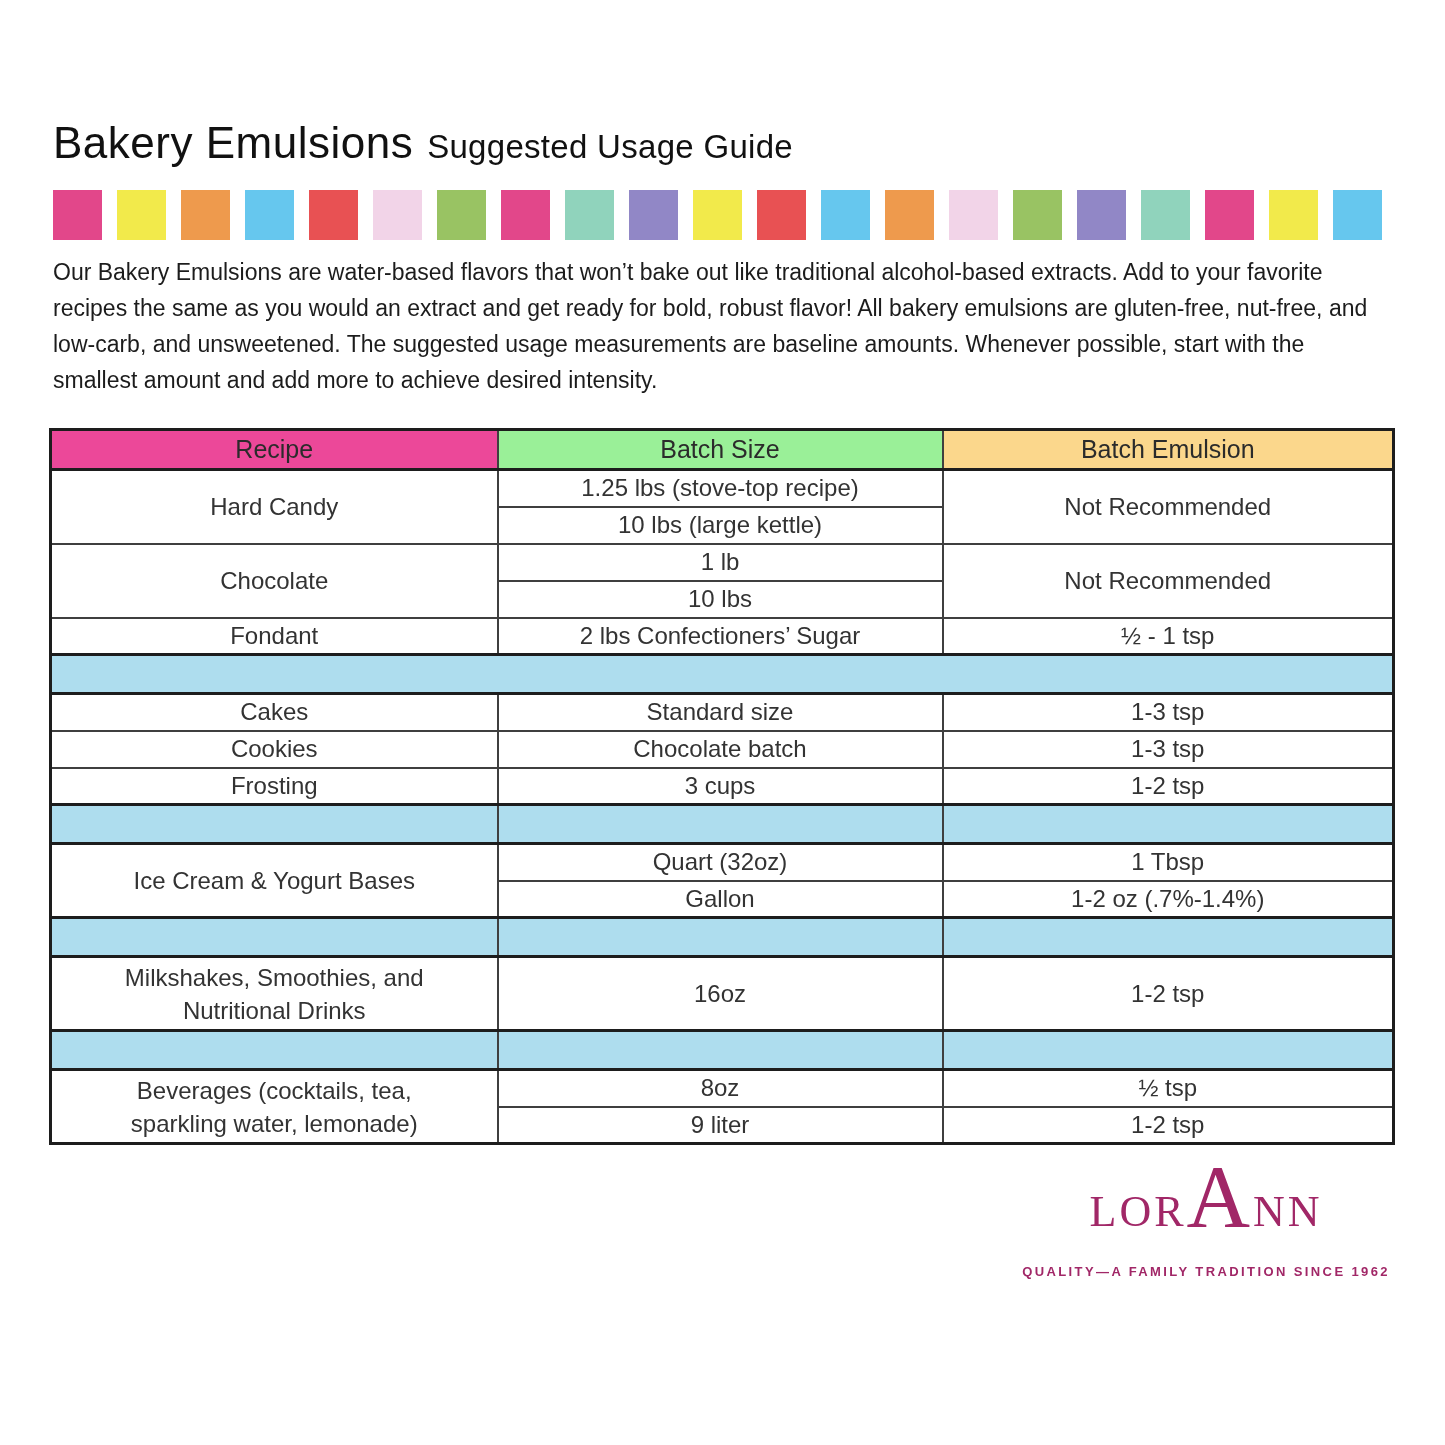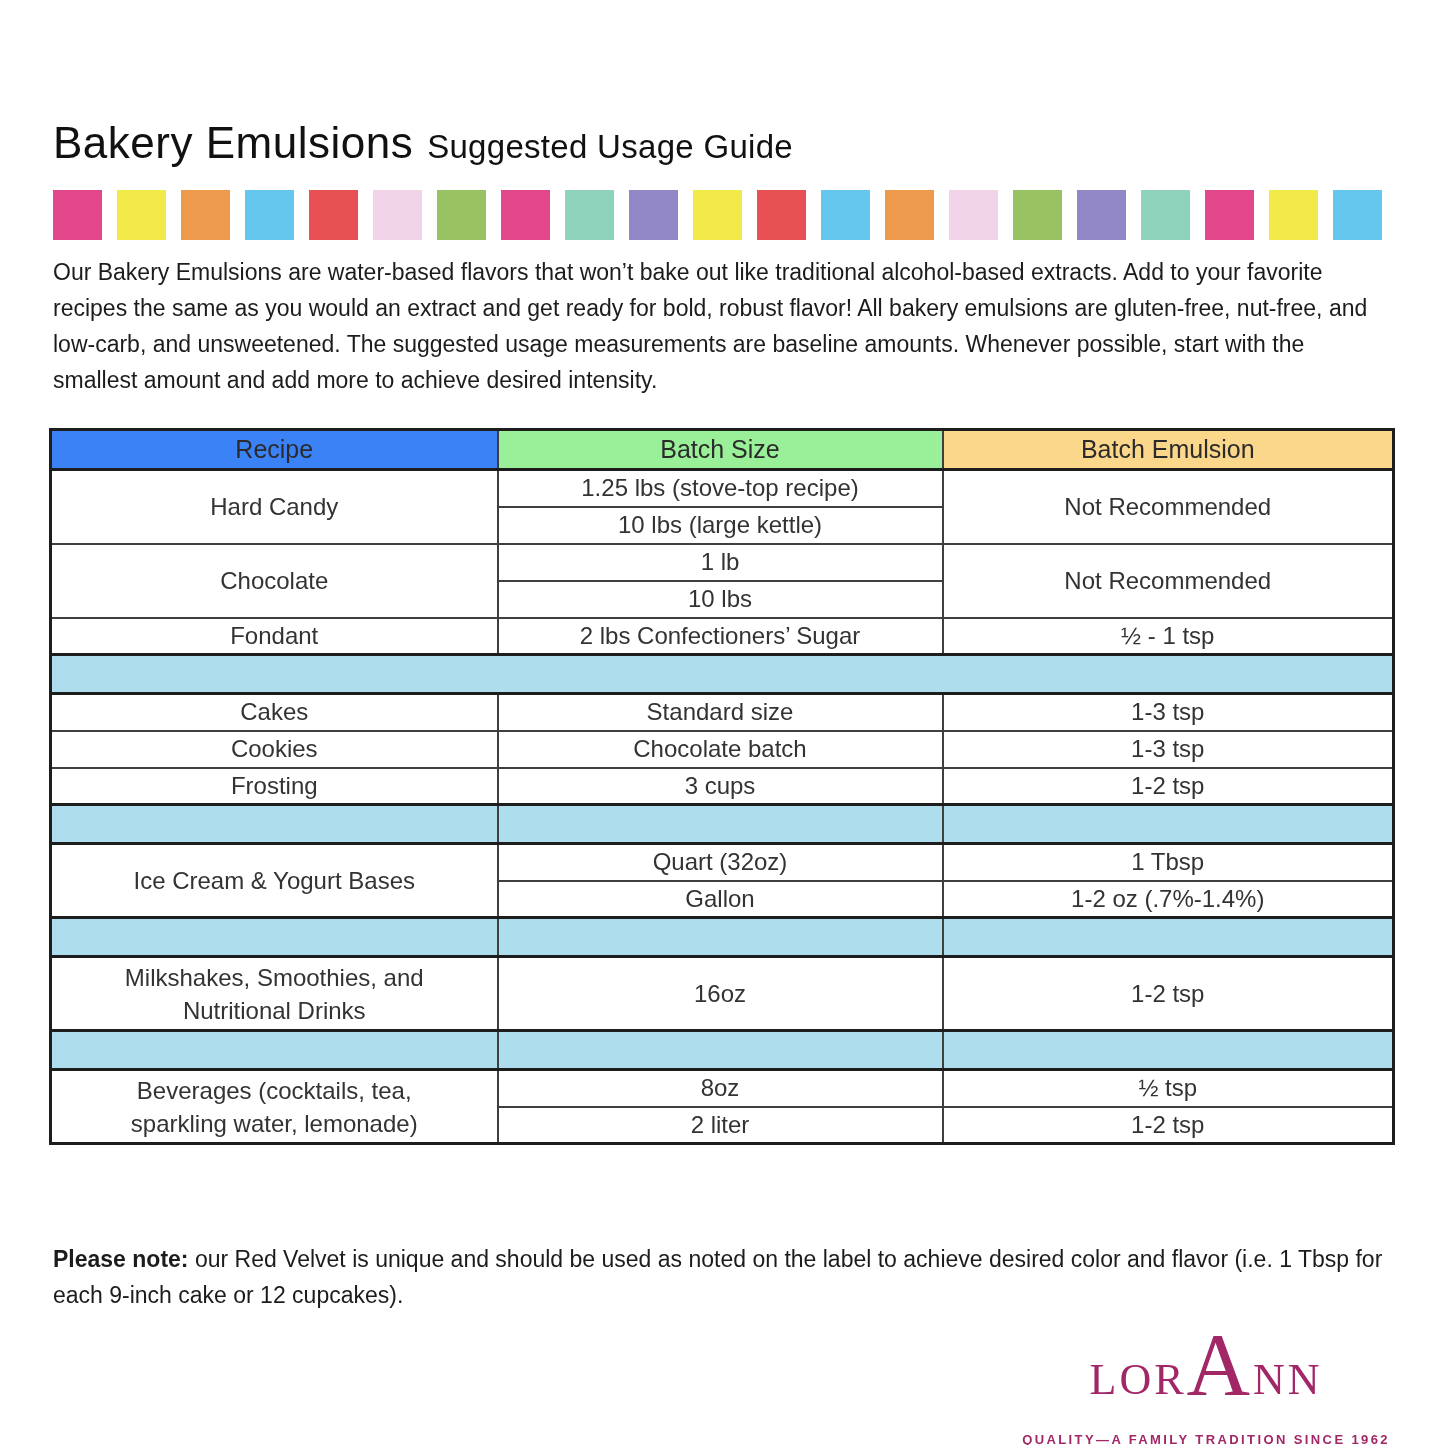--- a/index.html
+++ b/index.html
@@ -93,21 +93,21 @@
   <p class="intro">Our Bakery Emulsions are water-based flavors that won’t bake out like traditional alcohol-based extracts. Add to your favorite recipes the same as you would an extract and get ready for bold, robust flavor! All bakery emulsions are gluten-free, nut-free, and low-carb, and unsweetened. The suggested usage measurements are baseline amounts. Whenever possible, start with the smallest amount and add more to achieve desired intensity.</p>
 
   <table class="usage">
     <colgroup>
       <col style="width:447px">
         <col style="width:445px">
         <col style="width:451px">
     </colgroup>
     <tbody>
       <tr class="h">
-        <th style="background: #3b82f6;">Recipe</th>
+        <th style="background: #ec4899;">Recipe</th>
         <th style="background: rgb(154, 240, 152); margin-top: 9px;">Batch Size</th>
         <th style="background: rgb(251, 215, 140);">Batch Emulsion</th>
       </tr>
 
       <tr class="r">
         <td rowspan="2">Hard Candy</td>
         <td>1.25 lbs (stove-top recipe)</td>
         <td rowspan="2">Not Recommended</td>
       </tr>
       <tr class="r">
@@ -188,26 +188,25 @@
 
       <tr class="r">
         <td rowspan="2" class="two-line">
           <span>Beverages (cocktails, tea,</span>
           <span>sparkling water, lemonade)</span>
         </td>
         <td>8oz</td>
         <td>½ tsp</td>
       </tr>
       <tr class="r">
-        <td>2 liter</td>
+        <td>9 liter</td>
         <td>1-2 tsp</td>
       </tr>
     </tbody>
   </table>
 
-  <p class="note"><b>Please note:</b><span> our Red Velvet is unique and should be used as noted on the label to achieve desired color and flavor (i.e. 1 Tbsp for each 9-inch cake or 12 cupcakes).</span></p>
 
   <div class="logo">
     <div class="logo-brand" style="color: rgb(161, 39, 103);"><span class="brand-l">LOR</span><span class="logo-a">A</span><span class="brand-r">NN</span></div>
     <div class="logo-tagline" style="color: rgb(161, 39, 103);">QUALITY—A FAMILY TRADITION SINCE 1962</div>
   </div>
 
 </div>
 
 </body></html>

